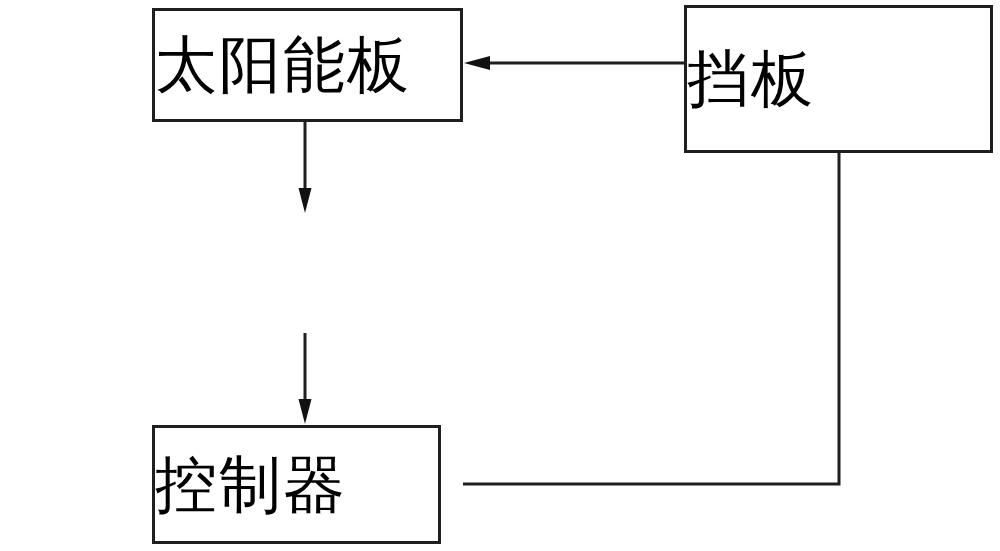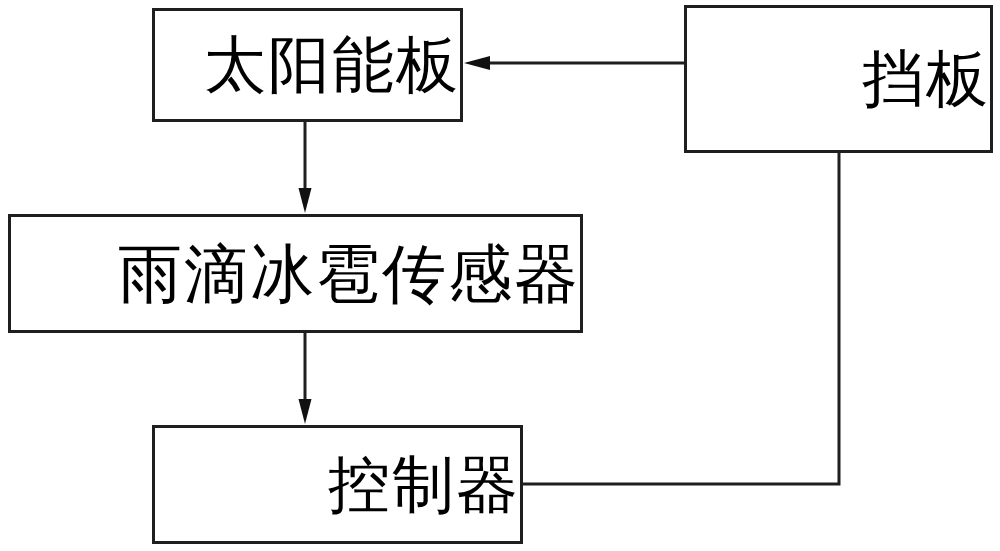--- a/index.html
+++ b/index.html
@@ -15,31 +15,31 @@
     font-family: "DejaVu Serif", serif;
     overflow: hidden;
   }
   .node {
     position: absolute;
     box-sizing: border-box;
     border: 3px solid #1f1f1f;
     background: #ffffff;
     display: flex;
     align-items: center;
-    justify-content: flex-end;
+    justify-content: flex-start;
     color: #000000;
     font-size: 62px;
     letter-spacing: 2px;
     line-height: 1;
     white-space: nowrap;
   }
   #node-solar-panel   { left: 152px; top: 8px;   width: 311px; height: 114px; }
   #node-baffle        { left: 684px; top: 5px;   width: 309px; height: 148px; }
   #node-rain-hail-sensor { left: 8px; top: 214px; width: 575px; height: 119px; font-size: 64px; }
-  #node-controller    { left: 152px; top: 425px; width: 371px; height: 119px; }
+  #node-controller    { left: 152px; top: 425px; width: 289px; height: 119px; }
   #connector-layer {
     position: absolute;
     left: 0;
     top: 0;
     width: 1000px;
     height: 551px;
     pointer-events: none;
   }
 </style>
 </head>
@@ -71,21 +71,18 @@
   </svg>
 
   <div class="node" id="node-solar-panel">
     <span>太阳能板</span>
   </div>
 
   <div class="node" id="node-baffle">
     <span>挡板</span>
   </div>
 
-  <div class="node" id="node-rain-hail-sensor">
-    <span>雨滴冰雹传感器</span>
-  </div>
 
   <div class="node" id="node-controller">
     <span>控制器</span>
   </div>
 
 </div>
 
 </body></html>

